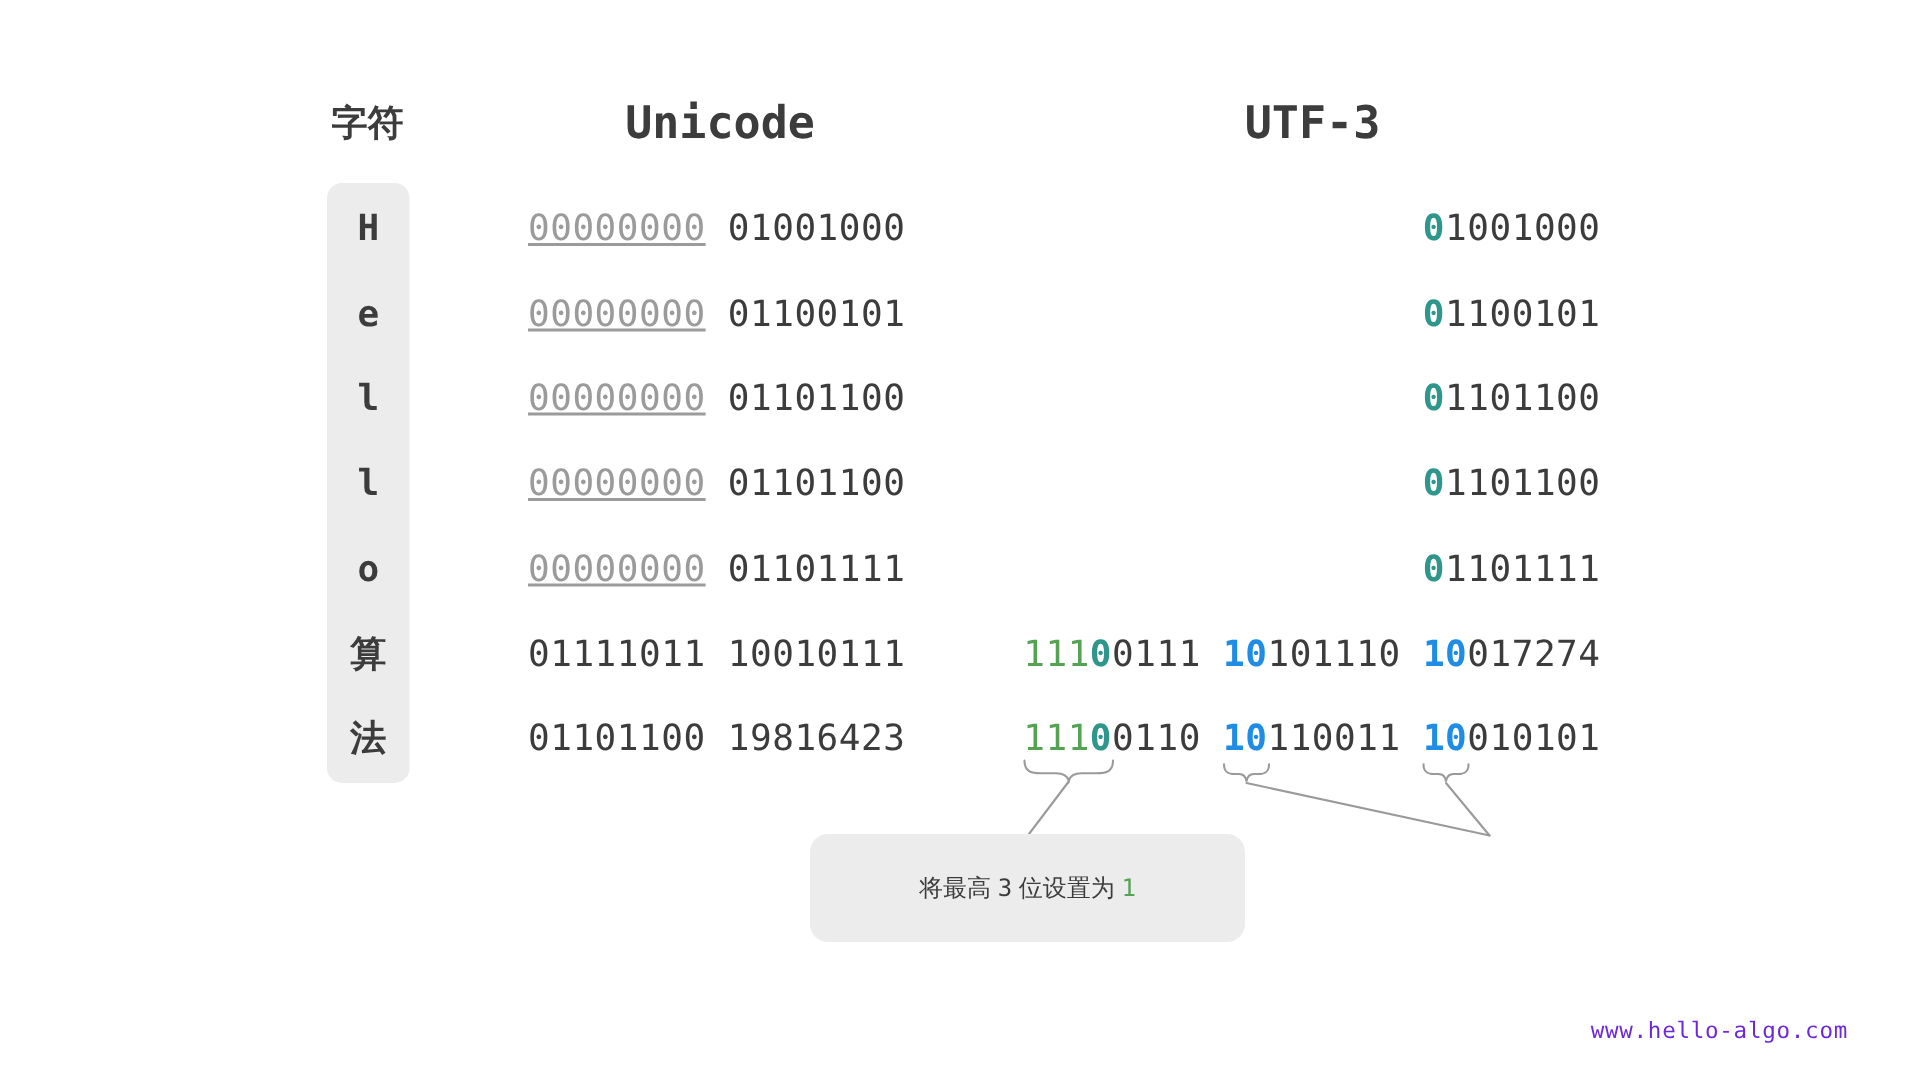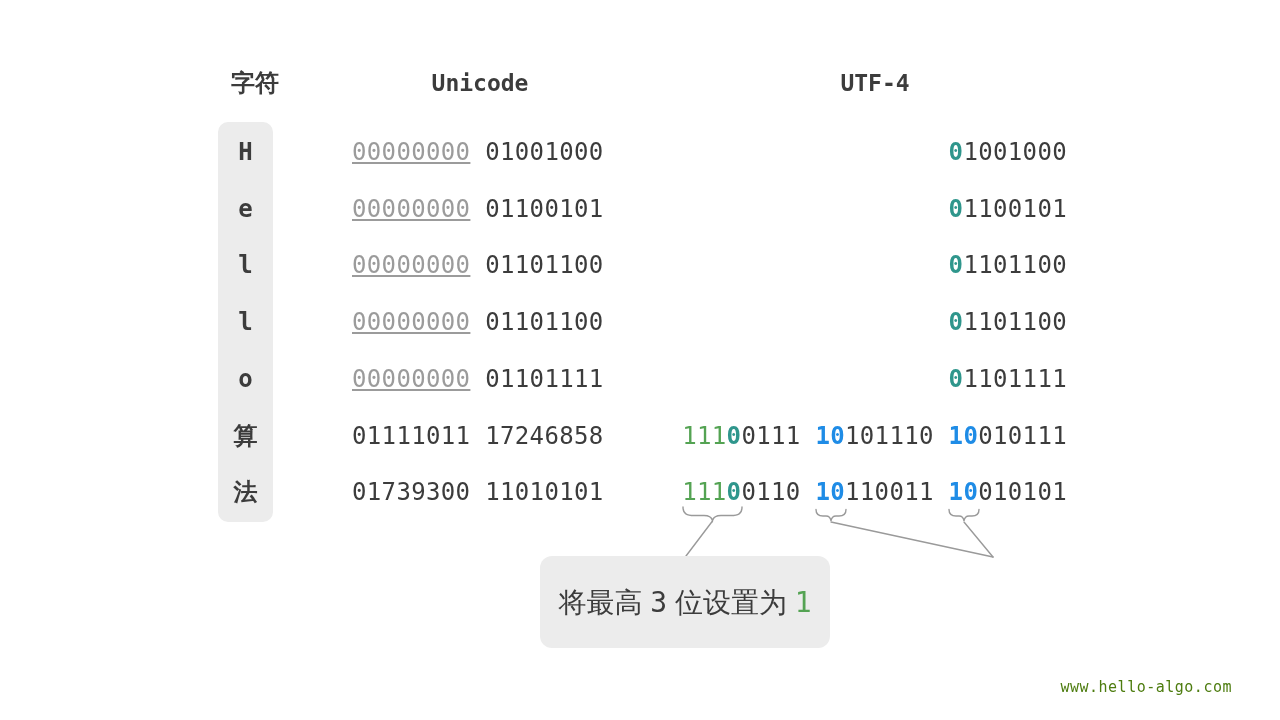--- a/index.html
+++ b/index.html
@@ -3,21 +3,21 @@
 <meta charset="utf-8">
 <style>
   html,body{margin:0;padding:0;background:#ffffff;}
   .canvas{
     position:relative;width:1280px;height:720px;background:#ffffff;overflow:hidden;
     font-family:"DejaVu Sans Mono",monospace;color:var(--bit-dark,#3c3c3c);
   }
   
   .col-header{
     position:absolute;top:68px;transform:translateX(-50%);
-    font-weight:bold;font-size:23px;line-height:30px;white-space:pre;color:var(--bit-dark);
+    font-weight:bold;font-size:30px;line-height:30px;white-space:pre;color:var(--bit-dark);
   }
   .col-header.cjk{font-family:"Liberation Sans","DejaVu Sans",sans-serif;font-size:24px;}
   
   .char-col-bg{
     position:absolute;left:218px;top:122px;width:55px;height:400px;
     background:var(--box-bg,#ededed);border-radius:10px;
   }
   
   .cell{
     position:absolute;line-height:30px;font-size:24px;white-space:pre;
@@ -33,66 +33,66 @@
   .sg-green{color:var(--bit-green);font-weight:normal;font-family:"DejaVu Sans Mono",monospace;}
   .sg-teal{color:var(--bit-teal);font-weight:bold;font-family:"DejaVu Sans Mono",monospace;}
   .sg-blue{color:var(--bit-blue);font-weight:bold;font-family:"DejaVu Sans Mono",monospace;text-align:center;}
   .sg-cjk{color:var(--bit-dark);}
   .sg-num{color:var(--bit-dark);font-family:"DejaVu Sans Mono",monospace;}
   
   .connector-layer{position:absolute;left:0;top:0;width:1280px;height:720px;pointer-events:none;}
   .connector{stroke:var(--line-gray,#9a9a9a);stroke-width:1.4;fill:none;stroke-linecap:round;}
   
   .callout{
-    position:absolute;top:556px;height:92px;background:var(--box-bg,#ebebeb);
+    position:absolute;top:556px;height:72px;background:var(--box-bg,#ebebeb);
     border-radius:12px;display:flex;flex-direction:column;justify-content:center;align-items:center;
-    font-family:"Liberation Sans","DejaVu Sans",sans-serif;font-size:28px;line-height:37px;
+    font-family:"Liberation Sans","DejaVu Sans",sans-serif;font-size:16px;line-height:37px;
     color:var(--bit-dark);white-space:pre;
   }
   .callout-left{left:540px;width:290px;}
   .callout-right{left:858px;width:275px;}
   .callout .line{text-align:center;}
   
   .watermark{
     position:absolute;right:48px;top:678px;font-size:15px;letter-spacing:0.5px;
-    color:#4d7c0f;font-family:"DejaVu Sans Mono",monospace;
+    color:#6d28d9;font-family:"DejaVu Sans Mono",monospace;
   }
 </style>
 </head>
 <body>
 
 <div class="canvas">
 
-  <div class="col-header cjk" style="left:255px;">字符</div>
+  <div class="col-header cjk" style="left:245px;">字符</div>
   <div class="col-header" style="left:480px;">Unicode</div>
-  <div class="col-header" style="left:875px;">UTF-4</div>
+  <div class="col-header" style="left:875px;">UTF-3</div>
 
   <div class="char-col-bg"></div>
 
   <div>
       <div class="cell char-cell" style="top: 137px;">H</div>
       <div class="cell uni-cell" style="top: 137px;"><span class="sg-gray">00000000</span><span class="sg-dark"> 01001000</span></div>
       <div class="cell utf8-cell" style="top: 137px;"><span class="sg-teal">0</span><span class="sg-dark">1001000</span></div>
       <div class="cell char-cell" style="top: 193.7px;">e</div>
       <div class="cell uni-cell" style="top: 193.7px;"><span class="sg-gray">00000000</span><span class="sg-dark"> 01100101</span></div>
       <div class="cell utf8-cell" style="top: 193.7px;"><span class="sg-teal">0</span><span class="sg-dark">1100101</span></div>
       <div class="cell char-cell" style="top: 250.4px;">l</div>
       <div class="cell uni-cell" style="top: 250.4px;"><span class="sg-gray">00000000</span><span class="sg-dark"> 01101100</span></div>
       <div class="cell utf8-cell" style="top: 250.4px;"><span class="sg-teal">0</span><span class="sg-dark">1101100</span></div>
       <div class="cell char-cell" style="top: 307.1px;">l</div>
       <div class="cell uni-cell" style="top: 307.1px;"><span class="sg-gray">00000000</span><span class="sg-dark"> 01101100</span></div>
       <div class="cell utf8-cell" style="top: 307.1px;"><span class="sg-teal">0</span><span class="sg-dark">1101100</span></div>
       <div class="cell char-cell" style="top: 363.8px;">o</div>
       <div class="cell uni-cell" style="top: 363.8px;"><span class="sg-gray">00000000</span><span class="sg-dark"> 01101111</span></div>
       <div class="cell utf8-cell" style="top: 363.8px;"><span class="sg-teal">0</span><span class="sg-dark">1101111</span></div>
       <div class="cell char-cell" style="top: 420.5px;">算</div>
-      <div class="cell uni-cell" style="top: 420.5px;"><span class="sg-dark">01111011 17246858</span></div>
-      <div class="cell utf8-cell" style="top: 420.5px;"><span class="sg-green">111</span><span class="sg-teal">0</span><span class="sg-dark">0111 </span><span class="sg-blue">10</span><span class="sg-dark">101110 </span><span class="sg-blue">10</span><span class="sg-dark">010111</span></div>
+      <div class="cell uni-cell" style="top: 420.5px;"><span class="sg-dark">01111011 10010111</span></div>
+      <div class="cell utf8-cell" style="top: 420.5px;"><span class="sg-green">111</span><span class="sg-teal">0</span><span class="sg-dark">0111 </span><span class="sg-blue">10</span><span class="sg-dark">101110 </span><span class="sg-blue">10</span><span class="sg-dark">017274</span></div>
       <div class="cell char-cell" style="top: 477.2px;">法</div>
-      <div class="cell uni-cell" style="top: 477.2px;"><span class="sg-dark">01739300 11010101</span></div>
+      <div class="cell uni-cell" style="top: 477.2px;"><span class="sg-dark">01101100 19816423</span></div>
       <div class="cell utf8-cell" style="top: 477.2px;"><span class="sg-green">111</span><span class="sg-teal">0</span><span class="sg-dark">0110 </span><span class="sg-blue">10</span><span class="sg-dark">110011 </span><span class="sg-blue">10</span><span class="sg-dark">010101</span></div>
     </div>
 
   <svg class="connector-layer" viewBox="0 0 1280 720">
     <path class="connector" d="M683,507 C683,514 687,515.5 694,515.5 L704,515.5 C709,515.5 711.5,517 712.5,520.5
              C713.5,517 716,515.5 721,515.5 L731,515.5 C738,515.5 742,514 742,507"></path>
     <path class="connector" d="M816,509.5 C816,515 819,516 823,516 L826,516 C828.5,516 830.5,517.5 831,521
              C831.5,517.5 833.5,516 836,516 L839,516 C843,516 846,515 846,509.5"></path>
     <path class="connector" d="M949,509.5 C949,515 952,516 956,516 L959,516 C961.5,516 963.5,517.5 964,521
              C964.5,517.5 966.5,516 969,516 L972,516 C976,516 979,515 979,509.5"></path>

